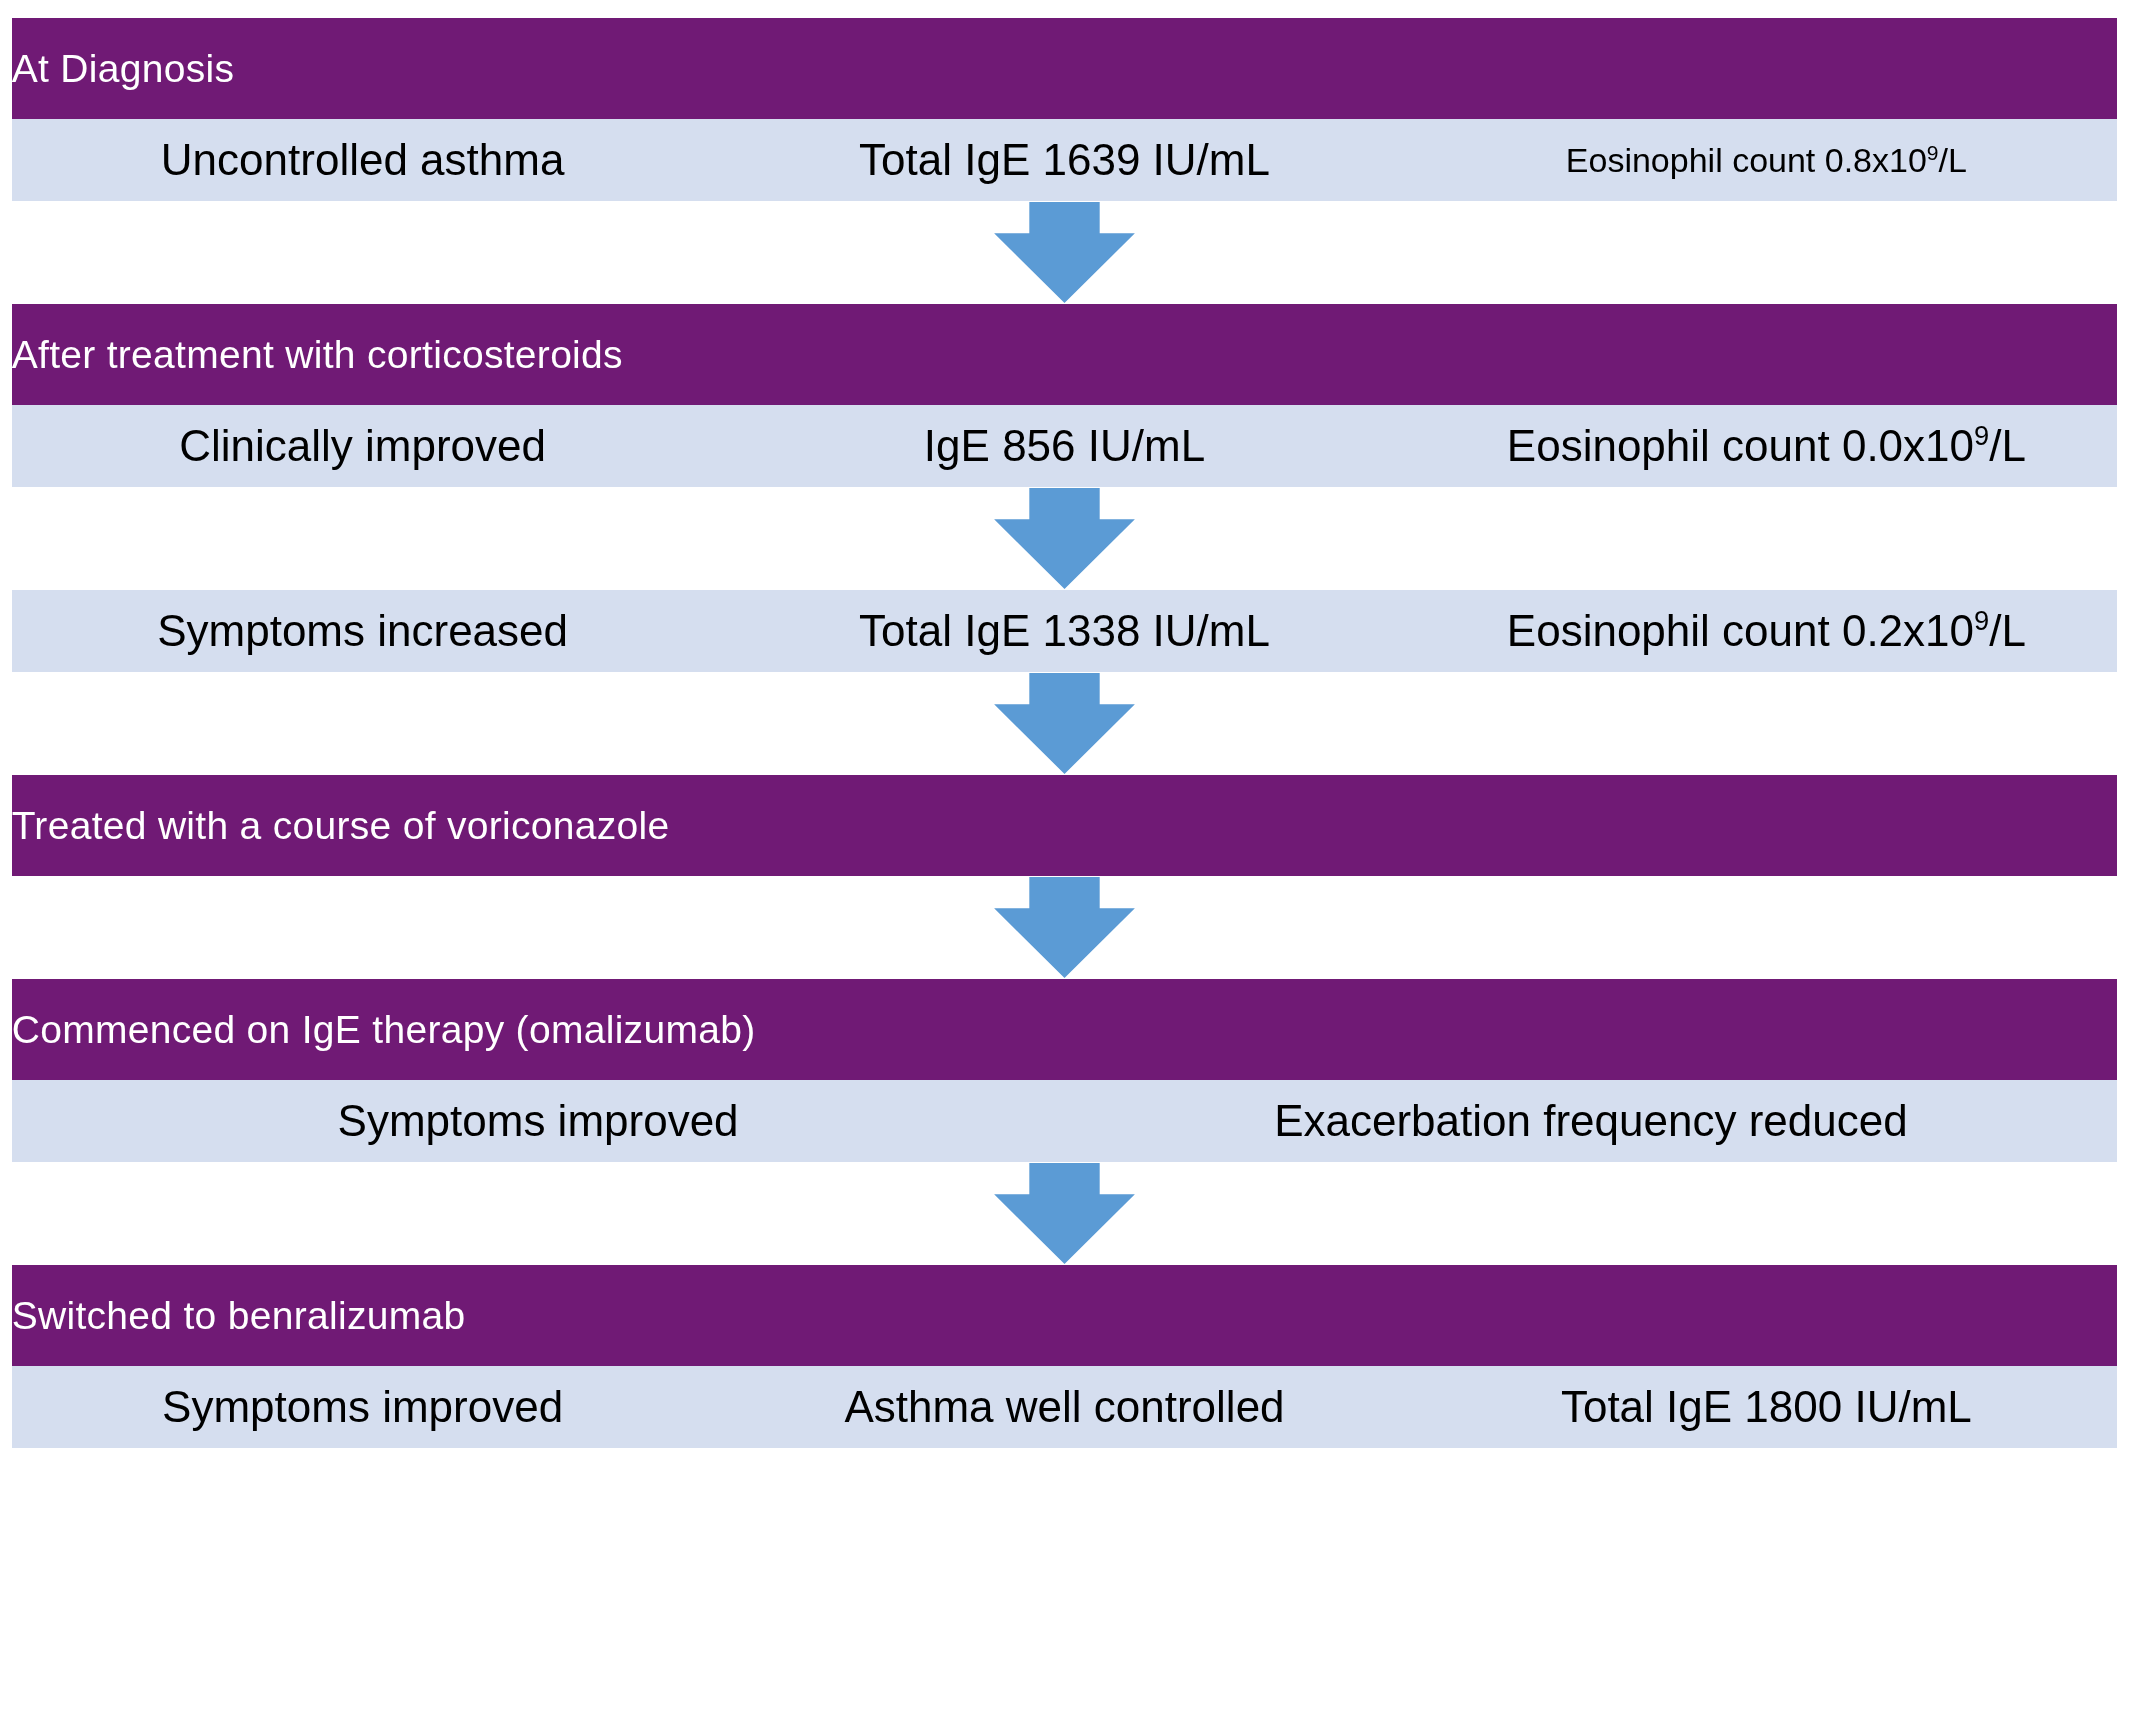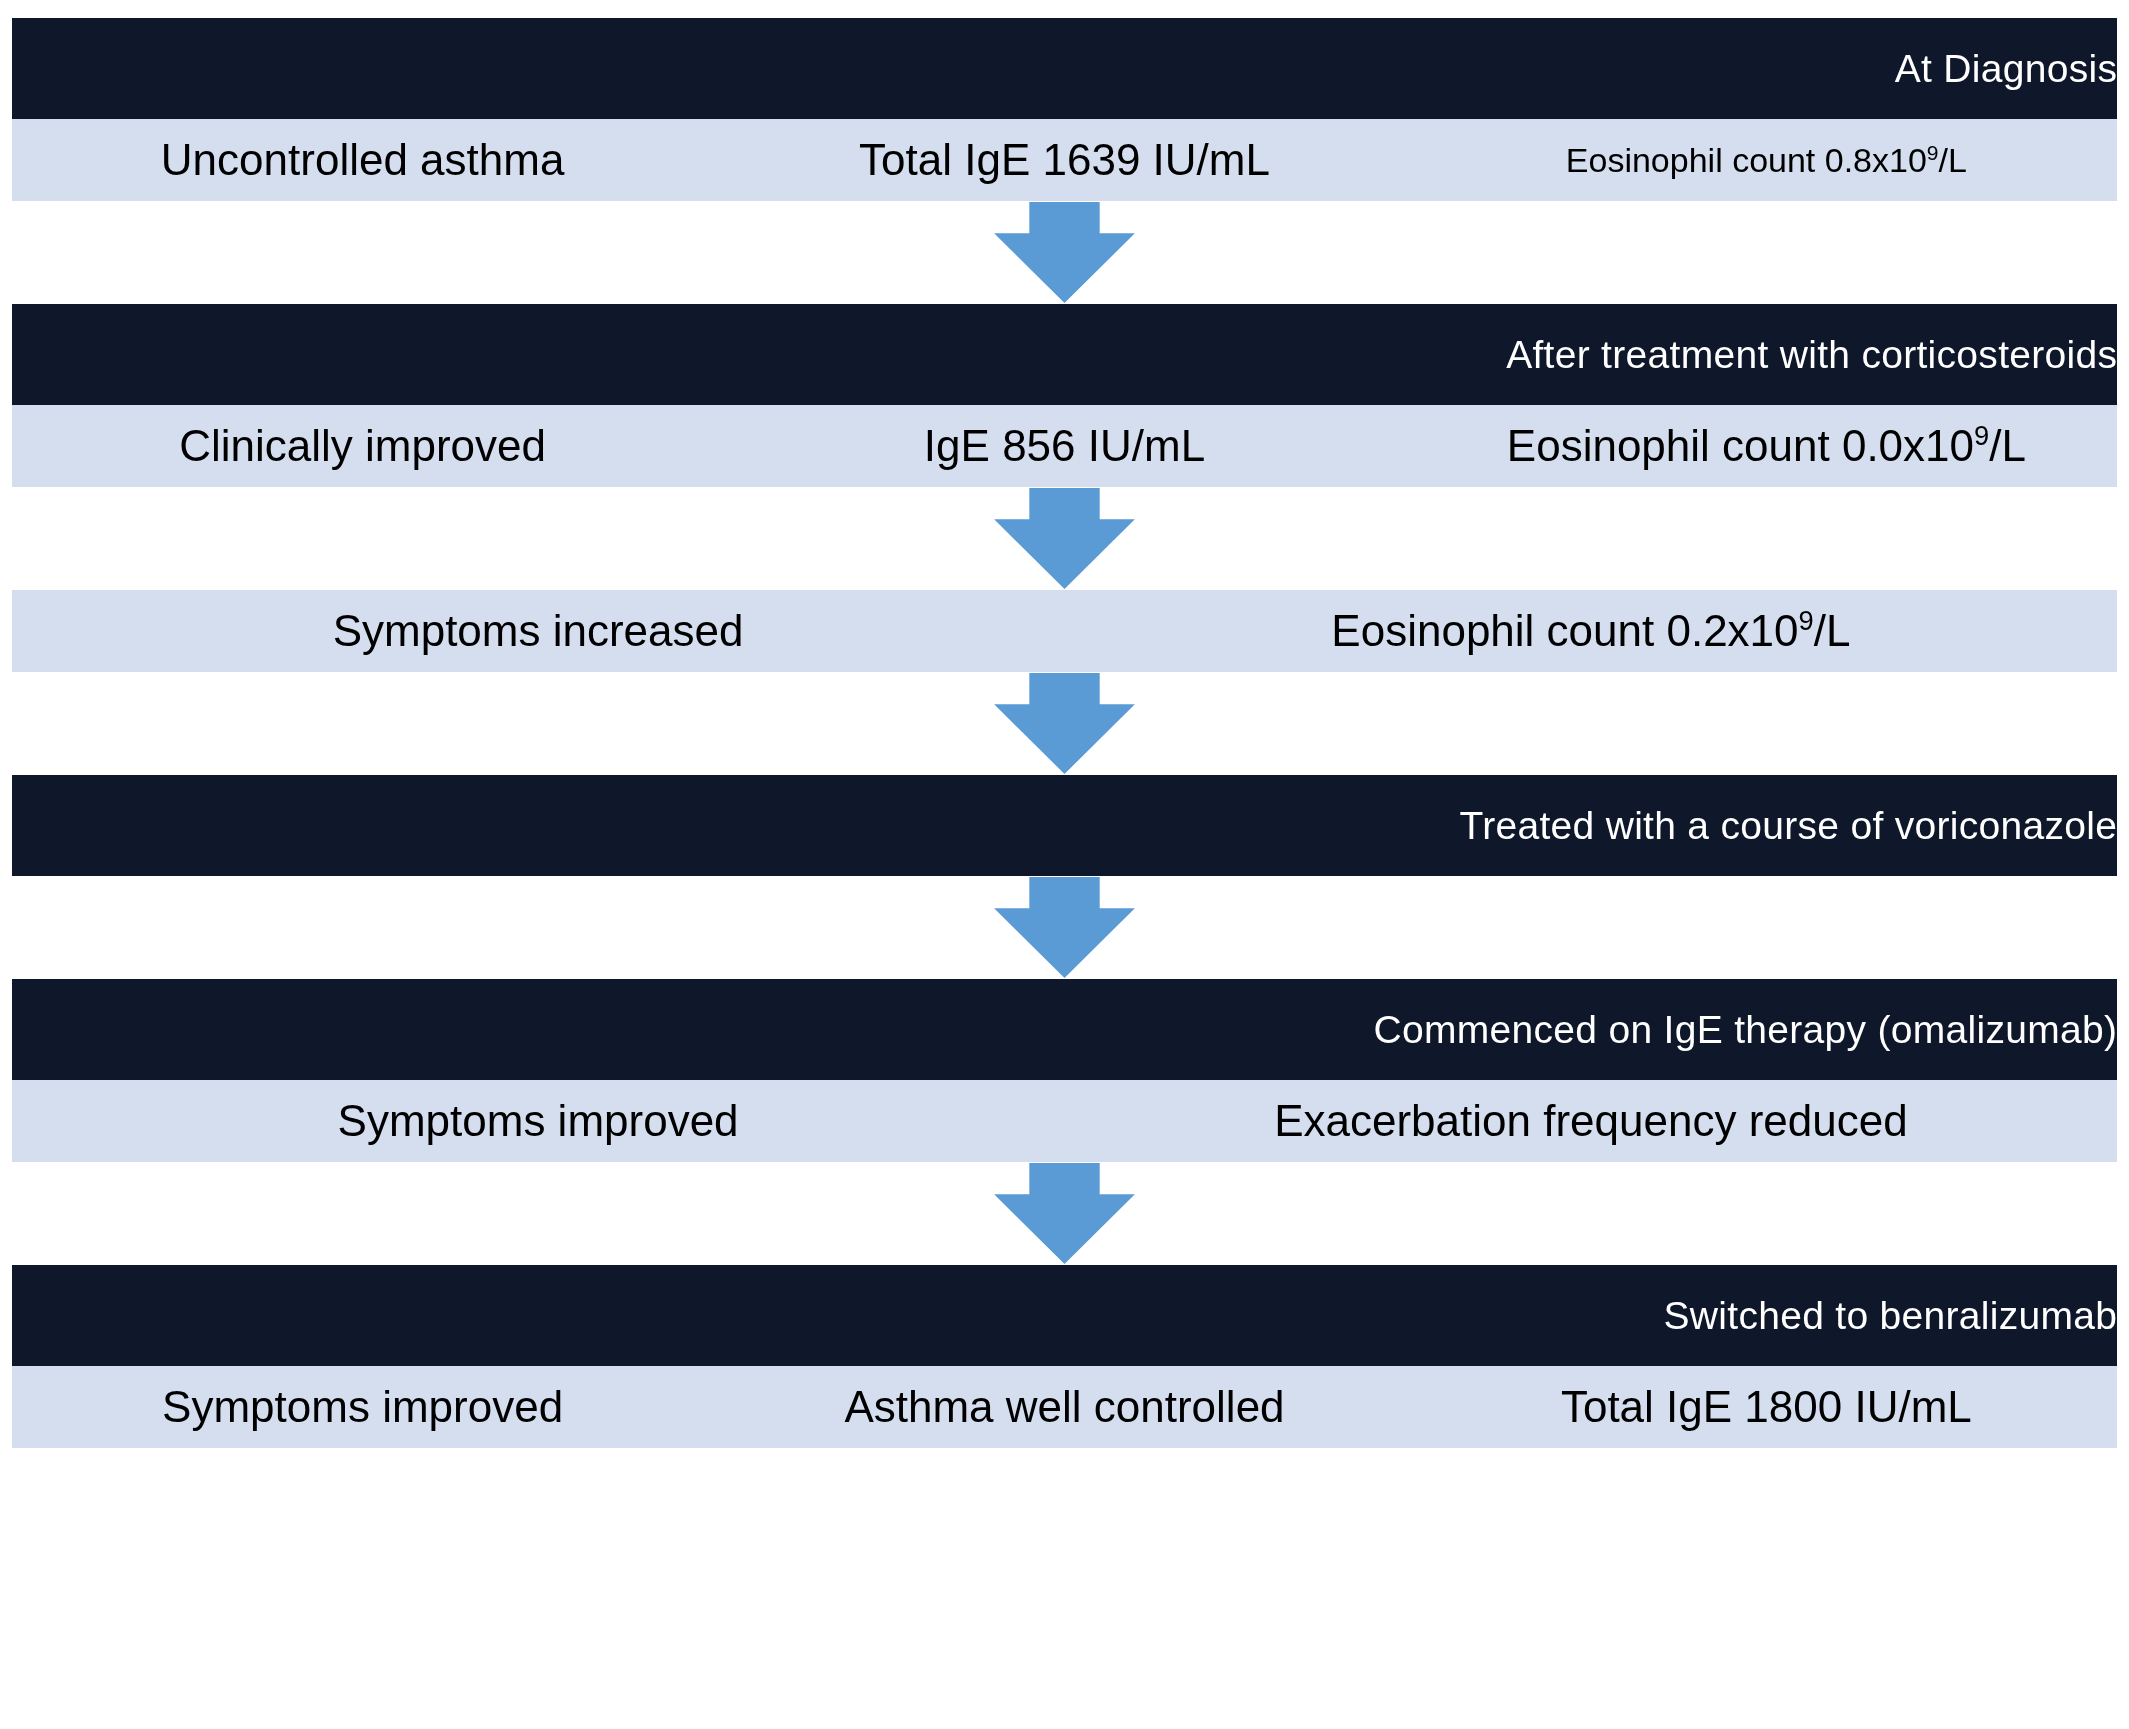--- a/index.html
+++ b/index.html
@@ -4,22 +4,22 @@
 <style>
   html, body { margin: 0; padding: 0; background: #ffffff; }
   body {
     width: 2129px; height: 1730px;
     font-family: "Liberation Sans", "DejaVu Sans", sans-serif;
     position: relative; overflow: hidden;
   }
   .page { padding-top: 18px; }
   .section { margin: 0 11.7px; }
   .stage-header {
-    height: 101px; background: #0f172a; color: #ffffff;
-    display: flex; align-items: center; justify-content: flex-end;
+    height: 101px; background: #701a75; color: #ffffff;
+    display: flex; align-items: center; justify-content: flex-start;
     font-size: 39px; letter-spacing: 0.3px;
   }
   .stage-row {
     height: 82px; background: #d5deef; color: #000000;
     display: flex; align-items: center;
   }
   .cell { flex: 1 1 0; text-align: center; font-size: 44px; white-space: nowrap; }
   .cell.small { font-size: 34px; }
   .cell sup { font-size: 0.62em; line-height: 0; }
   .arrow-gap {
@@ -63,20 +63,21 @@
 
   <div class="arrow-gap">
     <svg width="141" height="101" viewBox="0 0 216 155">
       <polygon class="arrow-shape" points="54,0 162,0 162,48 216,48 108,155 0,48 54,48"></polygon>
     </svg>
   </div>
 
   <div class="section">
     <div class="stage-row">
       <div class="cell"><span>Symptoms increased</span></div>
+      <div class="cell"><span>Total IgE 1338 IU/mL</span></div>
       <div class="cell"><span>Eosinophil count 0.2x10</span><sup>9</sup><span>/L</span></div>
     </div>
   </div>
 
   <div class="arrow-gap">
     <svg width="141" height="101" viewBox="0 0 216 155">
       <polygon class="arrow-shape" points="54,0 162,0 162,48 216,48 108,155 0,48 54,48"></polygon>
     </svg>
   </div>
 

